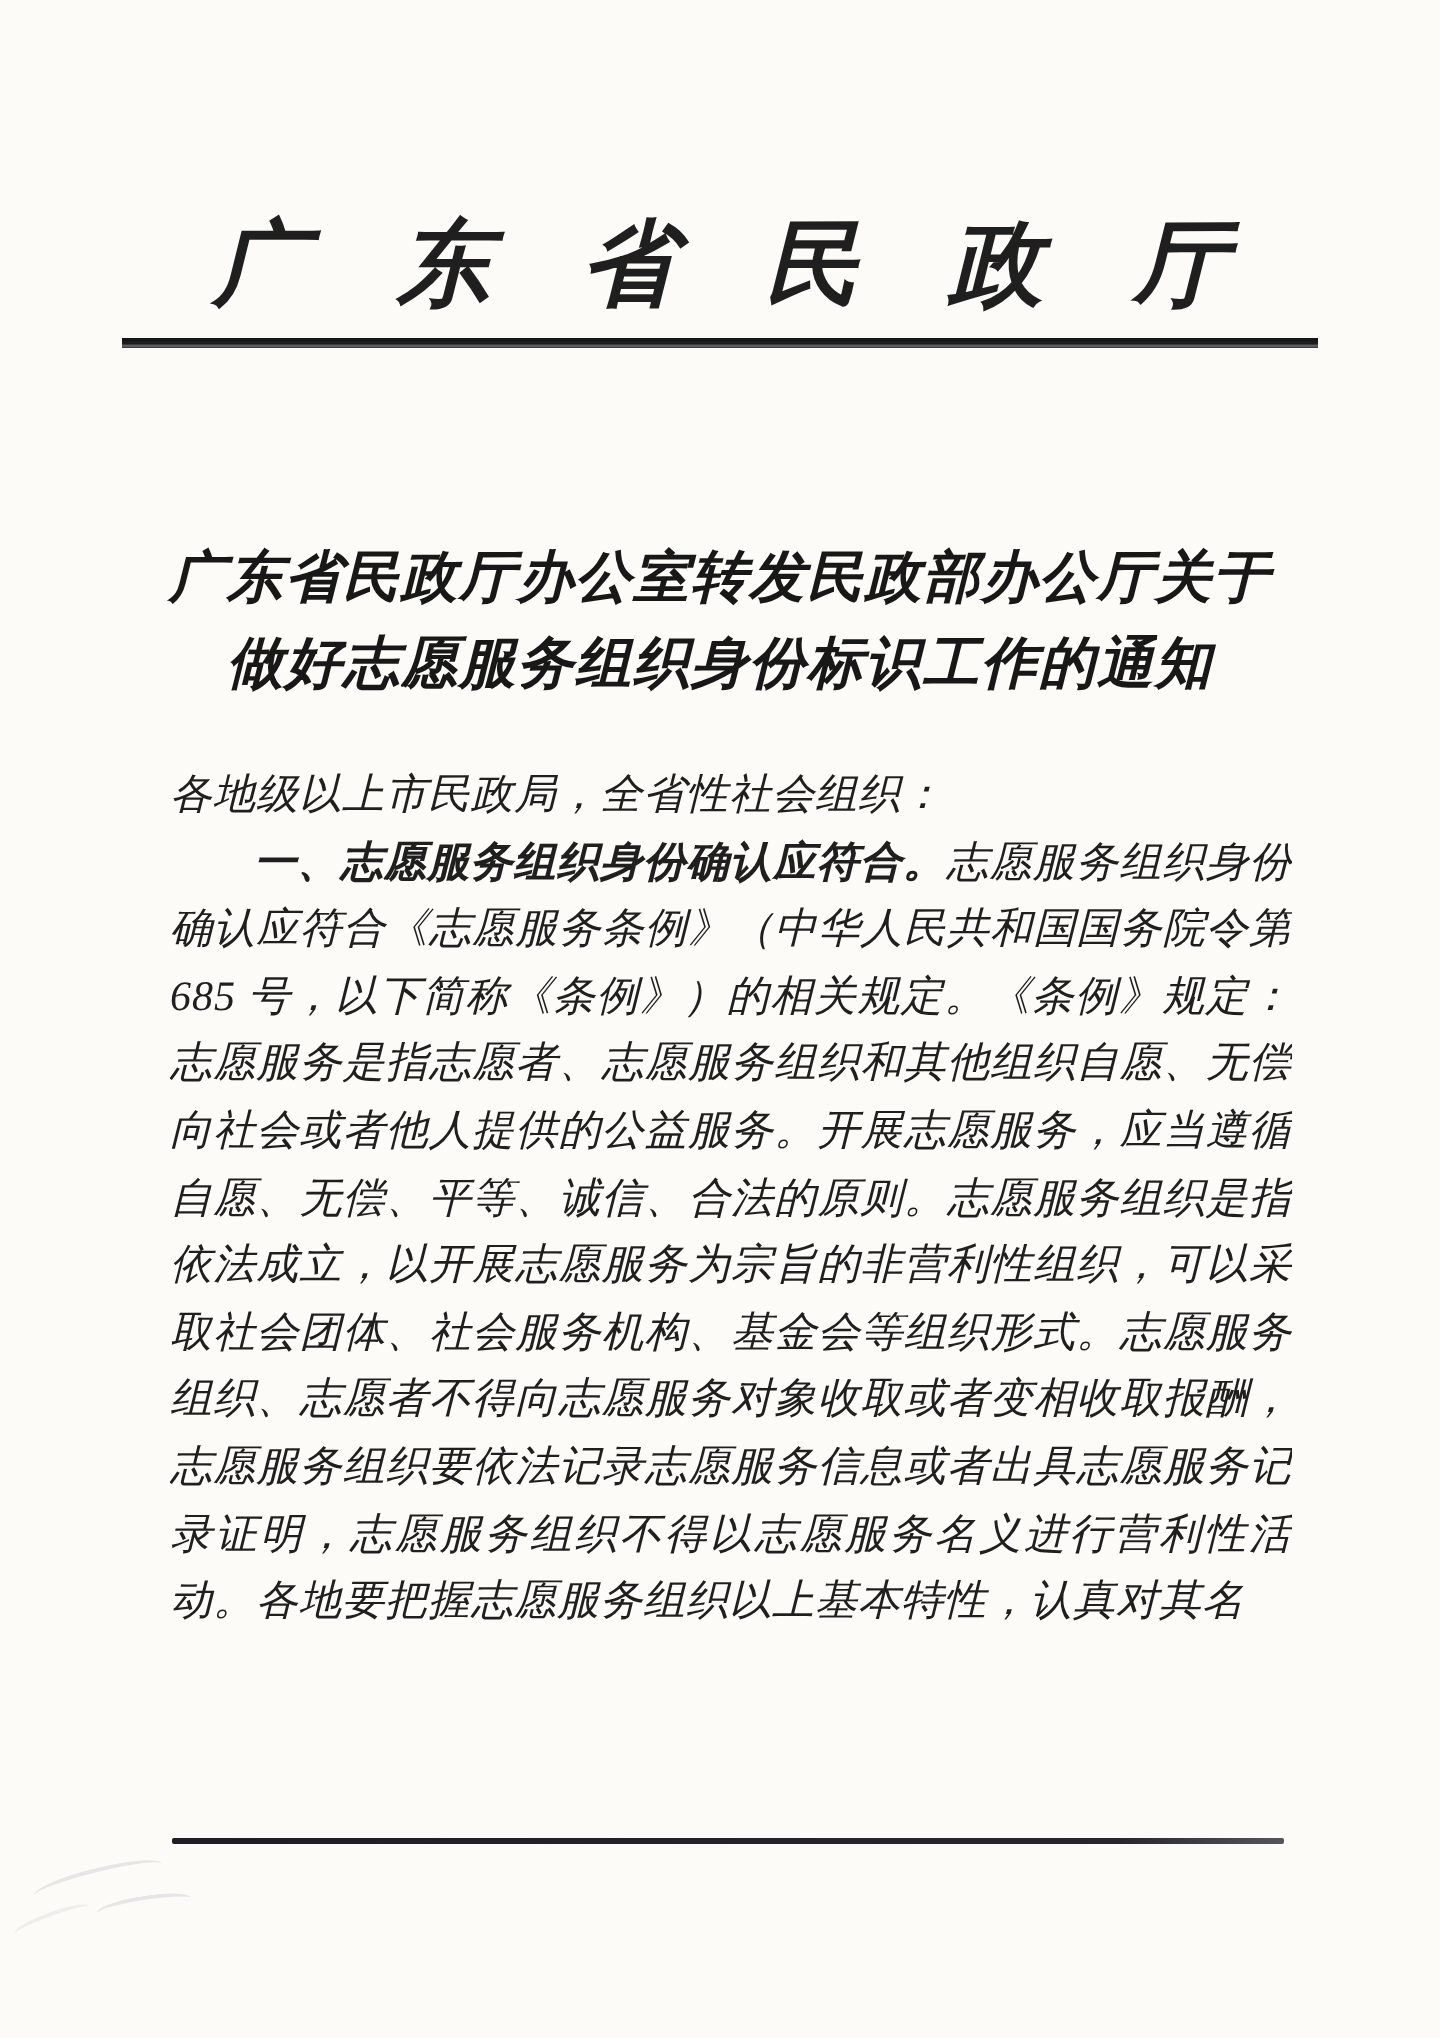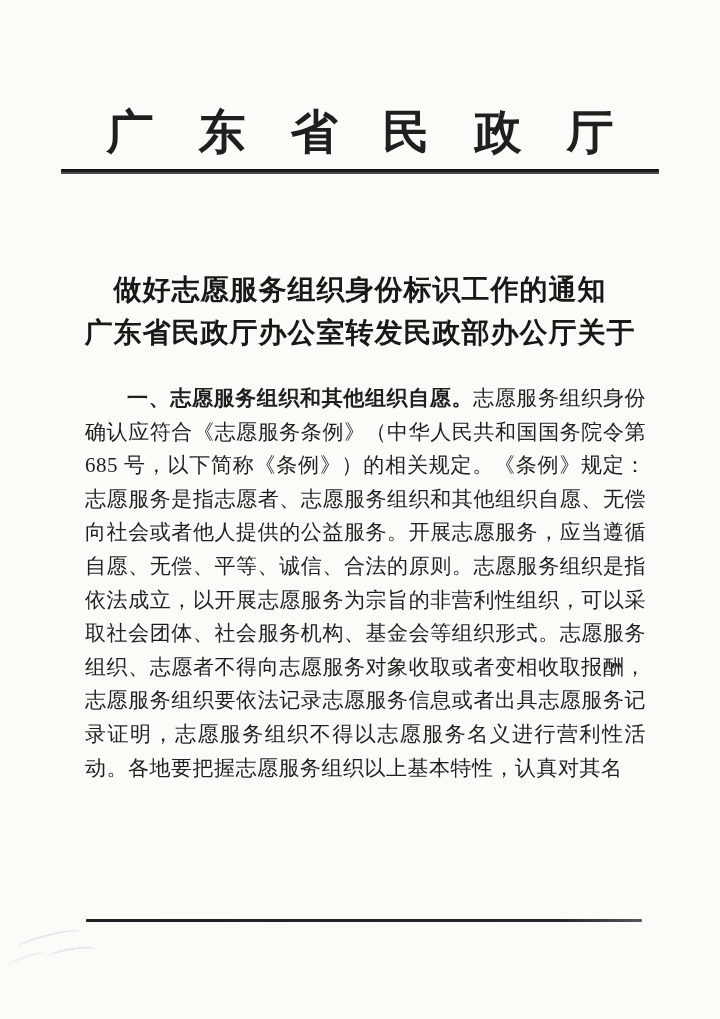--- a/index.html
+++ b/index.html
@@ -13,20 +13,21 @@
     font-family: "Liberation Serif", "DejaVu Serif", serif;
     color: var(--ink);
   }
   .page {
     position: relative;
     width: 720px;
     height: 1019px;
     background: var(--paper);
     overflow: hidden;
     margin: 0 auto;
+    font-style: italic;
   }
   
   .agency {
     position: absolute;
     top: 101px;
     left: 0;
     right: 0;
     text-align: center;
     font-size: 47px;
     font-weight: 700;
@@ -111,26 +112,27 @@
 <body>
 
 <div class="page">
 
   <div class="agency">广东省民政厅</div>
 
   <div class="header-rule"></div>
 
 
   <div class="title">
+    <div>广东省民政厅办公室转发民政部办公厅关于</div>
     <div>做好志愿服务组织身份标识工作的通知</div>
-    <div>广东省民政厅办公室转发民政部办公厅关于</div>
   </div>
 
   <div class="body-block">
-    <p class="para"><span class="section-lead">一、志愿服务组织和其他组织自愿。</span><span>志愿服务组织身份确认应符合《志愿服务条例》（中华人民共和国国务院令第 685 号，以下简称《条例》）的相关规定。《条例》规定：志愿服务是指志愿者、志愿服务组织和其他组织自愿、无偿向社会或者他人提供的公益服务。开展志愿服务，应当遵循自愿、无偿、平等、诚信、合法的原则。志愿服务组织是指依法成立，以开展志愿服务为宗旨的非营利性组织，可以采取社会团体、社会服务机构、基金会等组织形式。志愿服务组织、志愿者不得向志愿服务对象收取或者变相收取报酬，志愿服务组织要依法记录志愿服务信息或者出具志愿服务记录证明，志愿服务组织不得以志愿服务名义进行营利性活动。各地要把握志愿服务组织以上基本特性，认真对其名</span></p>
+    <p class="salutation">各地级以上市民政局，全省性社会组织：</p>
+    <p class="para"><span class="section-lead">一、志愿服务组织身份确认应符合。</span><span>志愿服务组织身份确认应符合《志愿服务条例》（中华人民共和国国务院令第 685 号，以下简称《条例》）的相关规定。《条例》规定：志愿服务是指志愿者、志愿服务组织和其他组织自愿、无偿向社会或者他人提供的公益服务。开展志愿服务，应当遵循自愿、无偿、平等、诚信、合法的原则。志愿服务组织是指依法成立，以开展志愿服务为宗旨的非营利性组织，可以采取社会团体、社会服务机构、基金会等组织形式。志愿服务组织、志愿者不得向志愿服务对象收取或者变相收取报酬，志愿服务组织要依法记录志愿服务信息或者出具志愿服务记录证明，志愿服务组织不得以志愿服务名义进行营利性活动。各地要把握志愿服务组织以上基本特性，认真对其名</span></p>
   </div>
 
   <div class="bottom-rule"></div>
 
   <div class="smudge s1"></div>
   <div class="smudge s2"></div>
   <div class="smudge s3"></div>
 
 </div>
 

